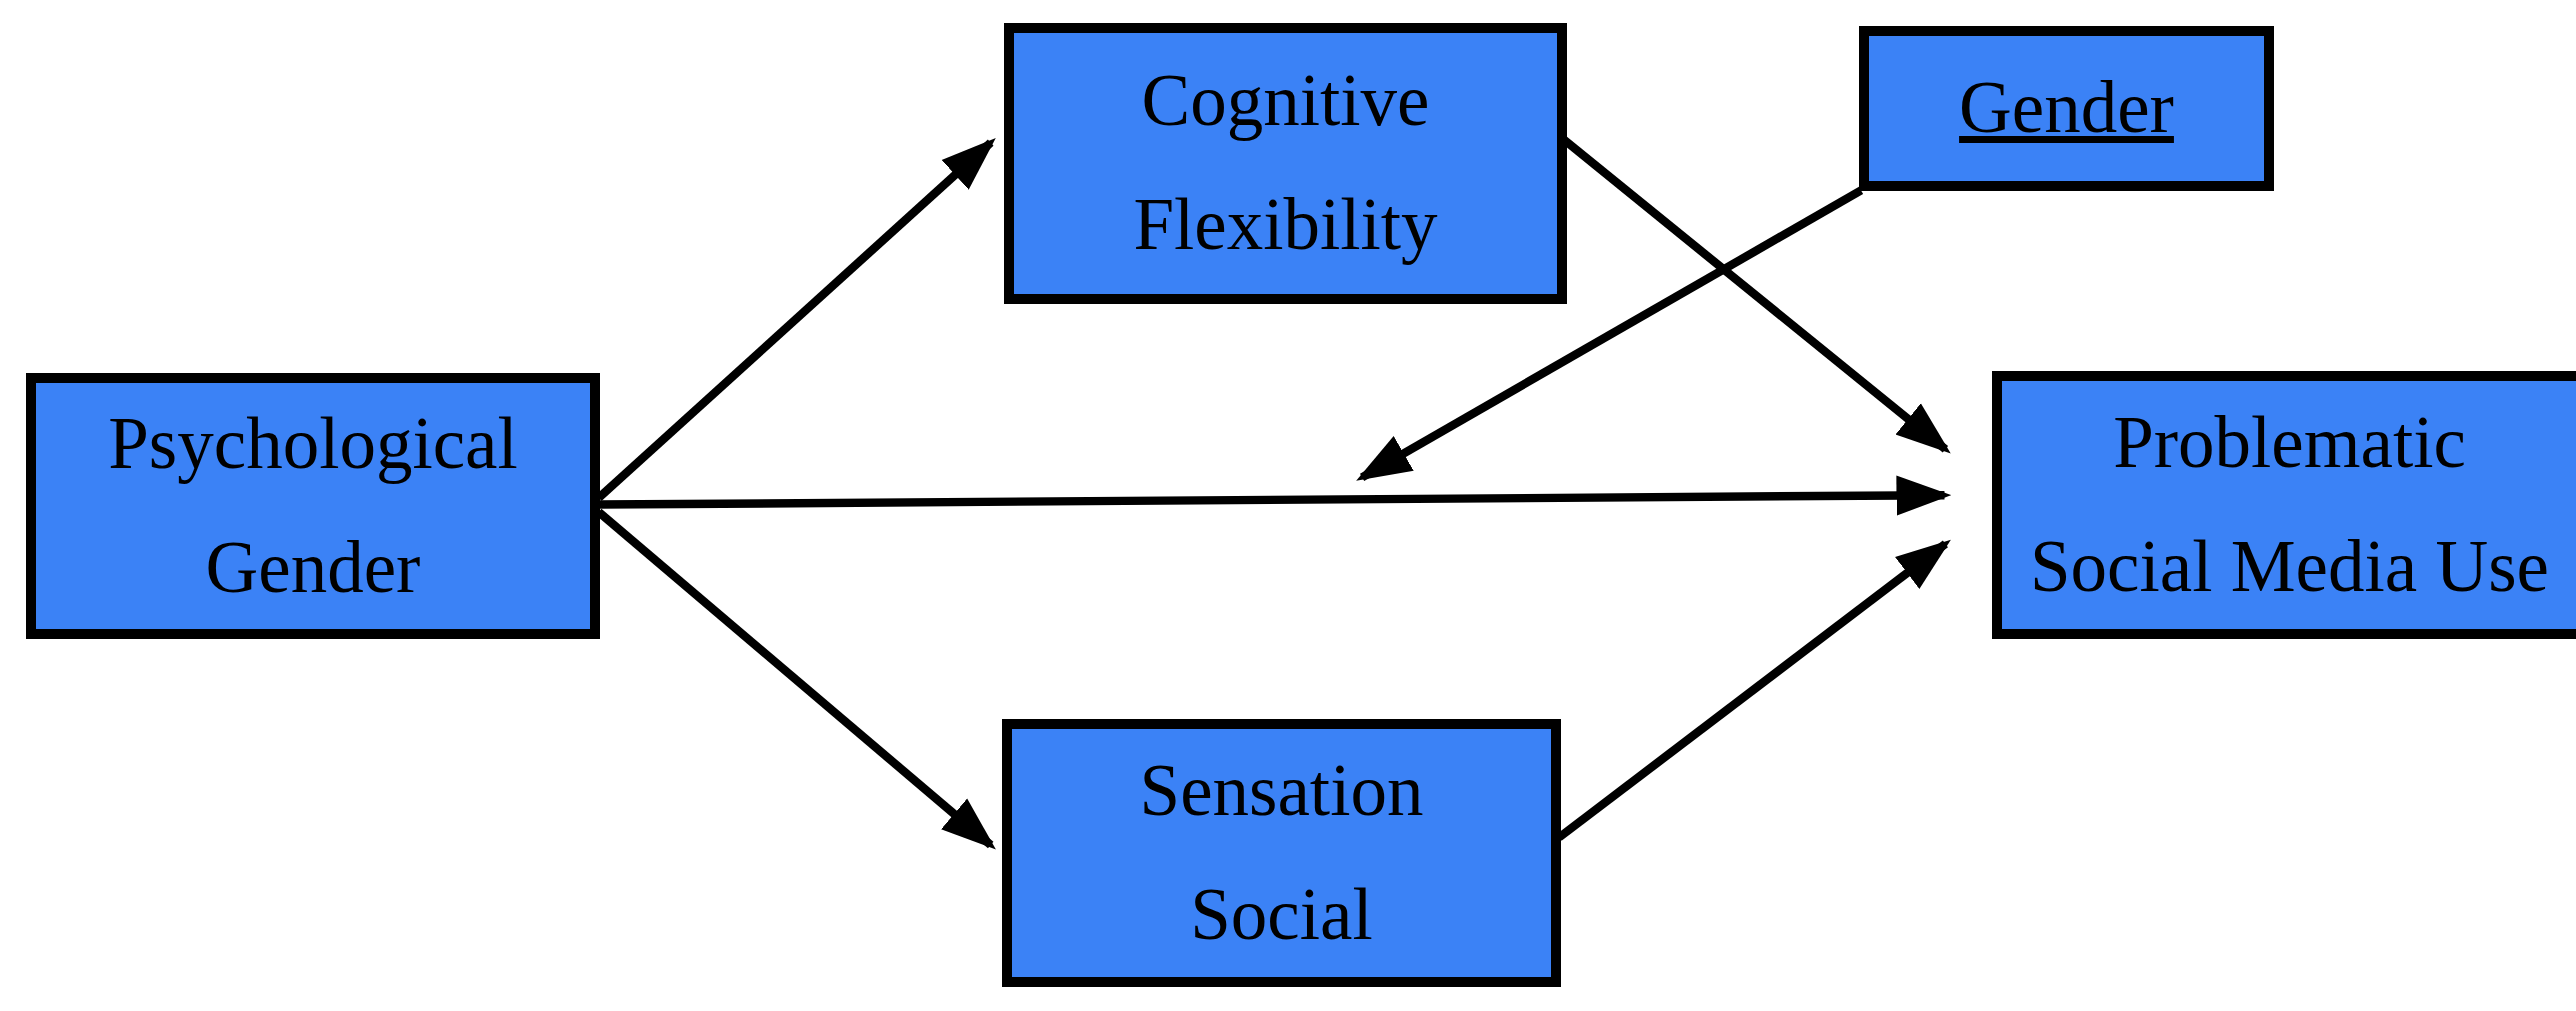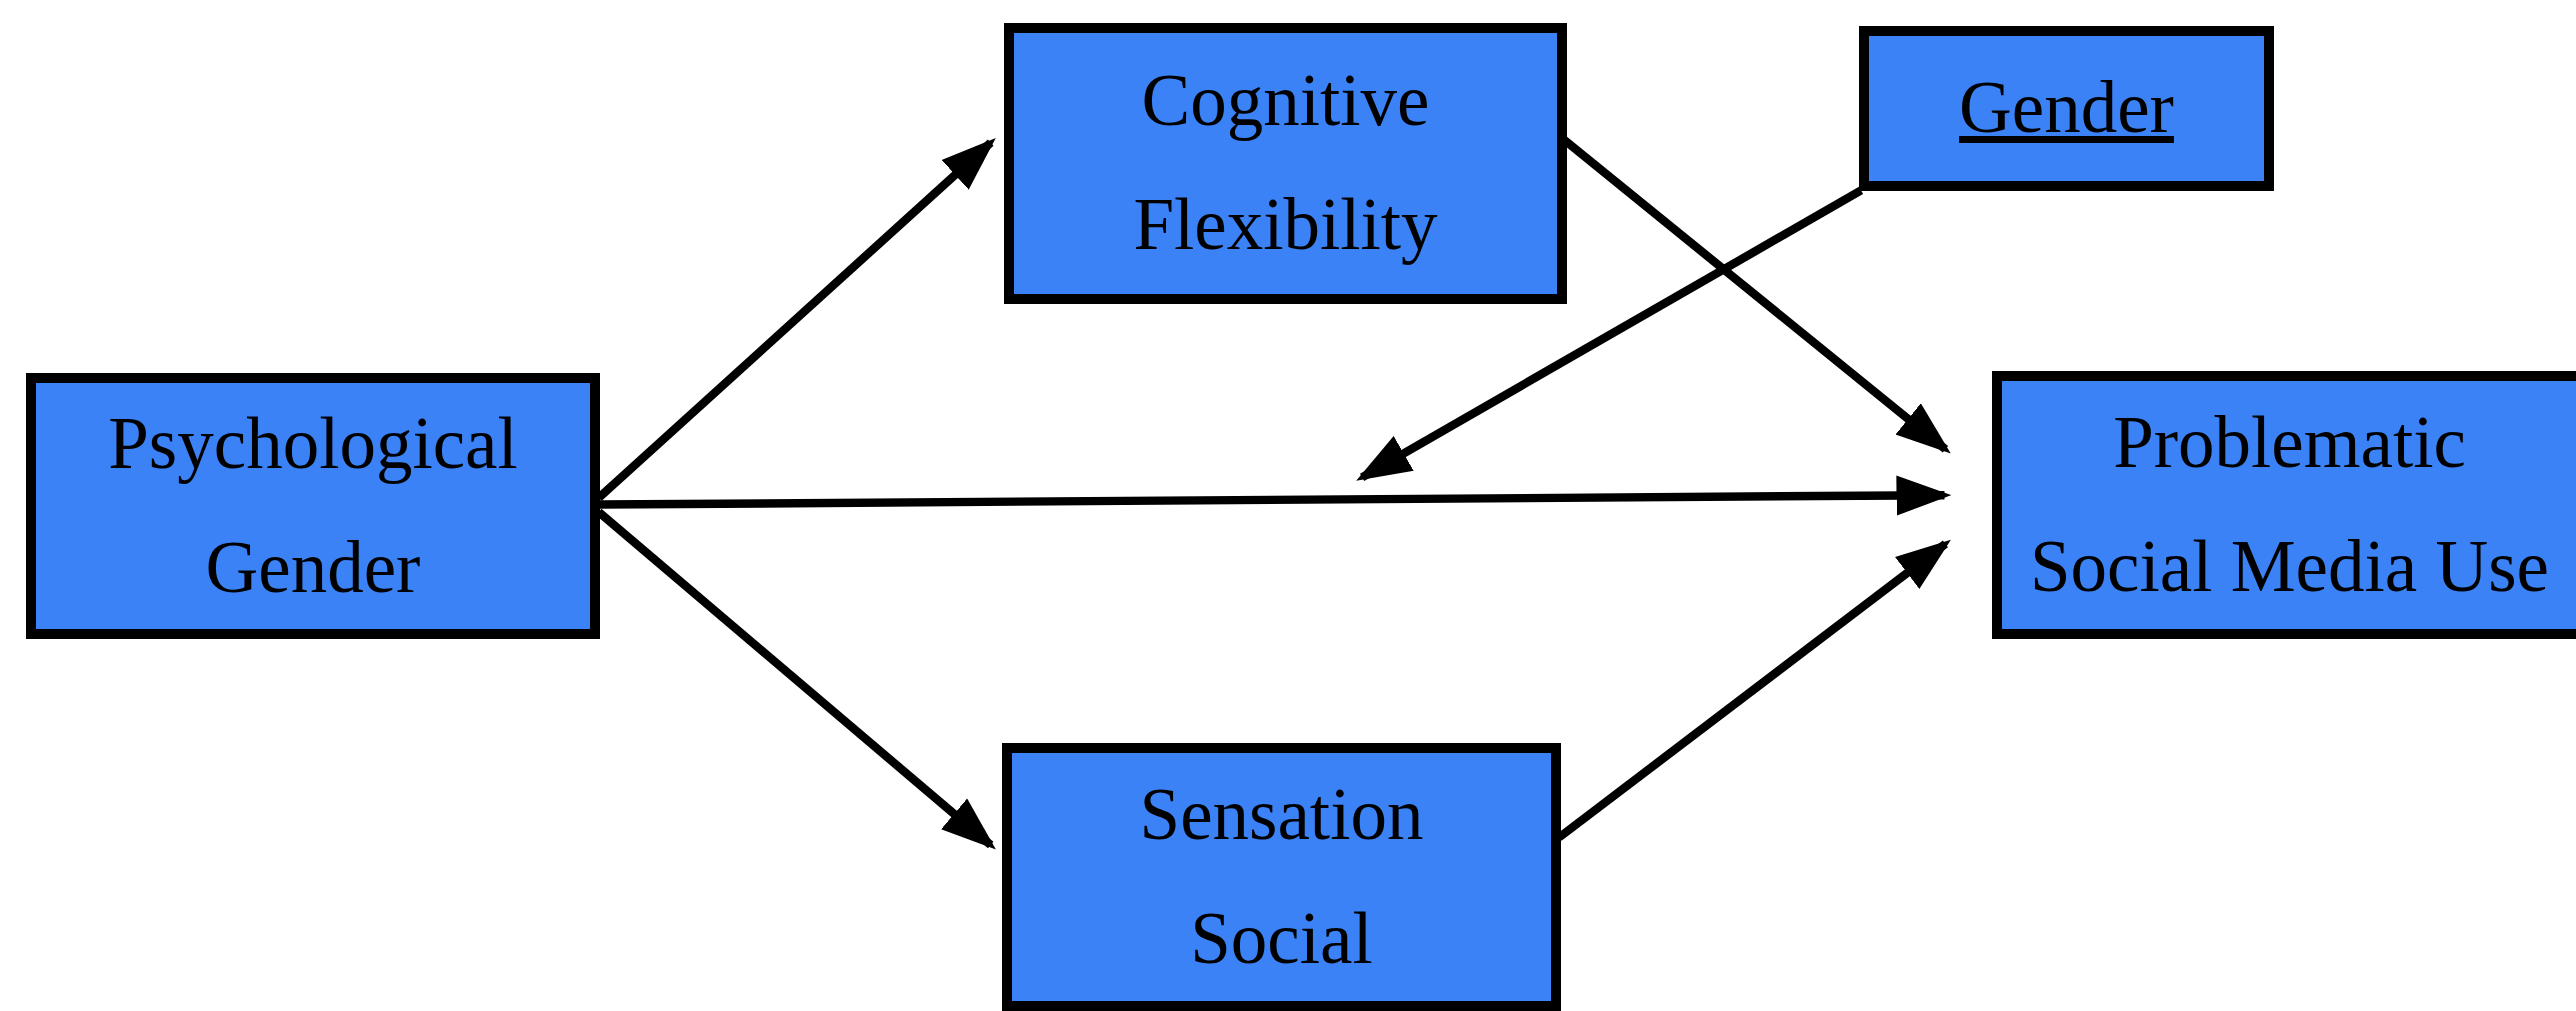--- a/index.html
+++ b/index.html
@@ -43,21 +43,21 @@
     text-align: center;
     font-size: 73px;
     line-height: 1.7;
     white-space: nowrap;
   }
   .node span { display: block; }
 
   .node-psychological-needs { left: 26px;   top: 373px; width: 574px; height: 266px; text-align: center; }
   .node-cognitive-flexibility { left: 1004px; top: 22.5px;  width: 563px; height: 281px; }
   .node-gender { left: 1859px; top: 26px;  width: 415px; height: 165px; text-decoration: underline; }
-  .node-sensation-seeking { left: 1002px; top: 719px; width: 559px; height: 268px; margin-top: 24px; }
+  .node-sensation-seeking { left: 1002px; top: 719px; width: 559px; height: 268px; }
   .node-problematic-social-media-use { left: 1957px; top: 371px; width: 595px; height: 268px; margin-left: 35px; }
 </style>
 </head>
 <body>
 
 <div class="canvas">
 
   <svg class="edges-layer" viewBox="0 0 2746 1078" xmlns="http://www.w3.org/2000/svg">
     <defs>
       <marker id="arrowhead" viewBox="0 0 12 10" refX="10.5" refY="5" markerWidth="6.5" markerHeight="5.5" orient="auto" markerUnits="strokeWidth">

